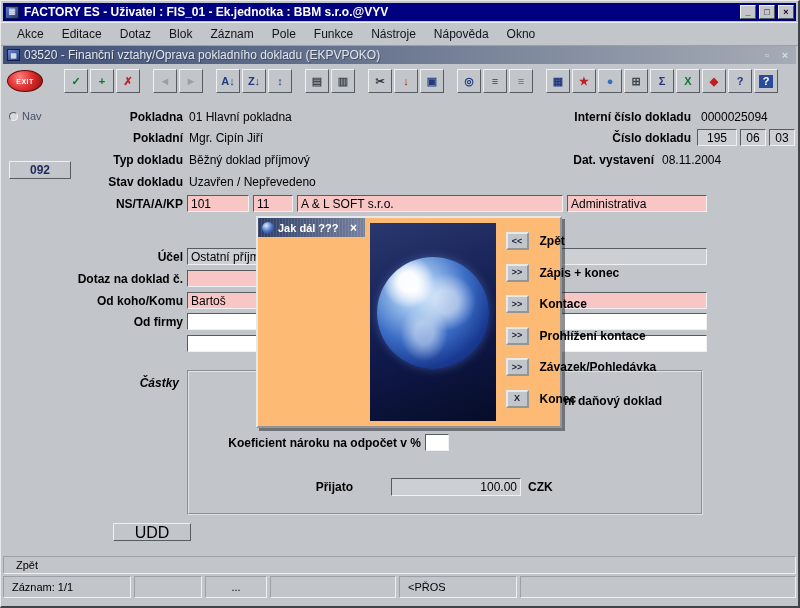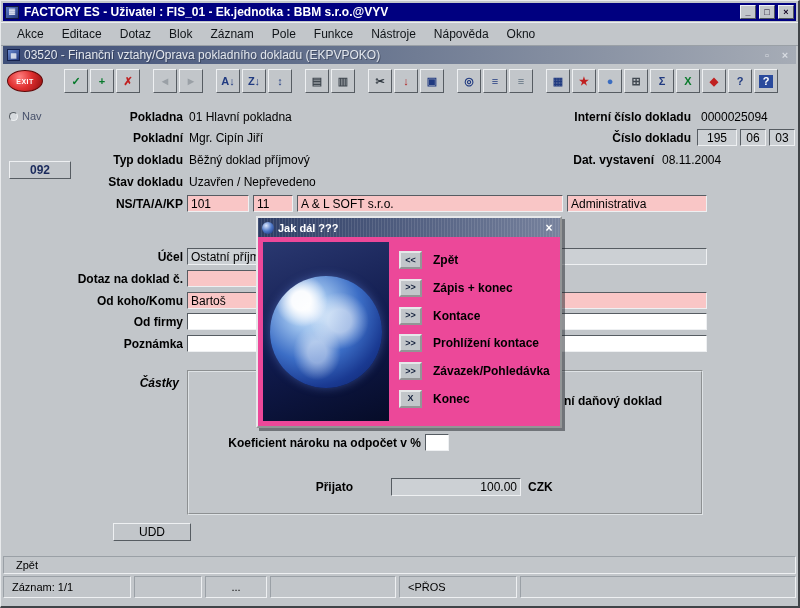--- a/index.html
+++ b/index.html
@@ -45,24 +45,24 @@
   .field { position: absolute; height: 17px; border: 1px solid; border-color: #565c62 #eef0f2 #eef0f2 #565c62; padding: 1px 3px; font-size: 12px; white-space: nowrap; overflow: hidden; }
   .pink { background: #f9c6c6; }
   .white { background: #ffffff; }
   .gray  { background: #ccd0d4; }
   .num-right { text-align: right; }
   .center { text-align: center; }
   .groupbox { position: absolute; border: 2px groove #dfe3e6; }
   .nav-radio { position: absolute; display: flex; align-items: center; gap: 4px; font-size: 11px; color: #46506a; }
   .radio-circle { width: 9px; height: 9px; border-radius: 50%; border: 1px solid; border-color: #565c62 #eef0f2 #eef0f2 #565c62; background: #d6dade; }
   .page-box { position: absolute; width: 62px; height: 18px; background: #c2c6ca; border: 1px solid; border-color: #eef0f2 #565c62 #565c62 #eef0f2; display: flex; align-items: center; justify-content: center; font-weight: bold; font-size: 12px; color: #1a2a5c; }
-  .udd-btn { position: absolute; width: 78px; height: 18px; background: #c2c6ca; border: 1px solid; border-color: #eef0f2 #565c62 #565c62 #eef0f2; font-size: 12px; font-family: inherit; padding: 0; }
-
-  
-  .dialog { position: absolute; left: 255px; top: 118px; width: 306px; height: 212px; background: #ec4899; border: 2px outset #e6e8ea; box-shadow: 3px 3px 0 rgba(30,34,40,.5); z-index: 10; display: flex; flex-direction: column; }
+  .udd-btn { position: absolute; width: 78px; height: 18px; background: #c2c6ca; border: 1px solid; border-color: #eef0f2 #565c62 #565c62 #eef0f2; font-size: 16px; font-family: inherit; padding: 0; }
+
+  
+  .dialog { position: absolute; left: 255px; top: 118px; width: 306px; height: 212px; background: #fdba74; border: 2px outset #e6e8ea; box-shadow: 3px 3px 0 rgba(30,34,40,.5); z-index: 10; display: flex; flex-direction: row; }
   .dialog-titlebar { height: 19px; background: repeating-linear-gradient(90deg,rgba(255,255,255,.10) 0 1px,rgba(255,255,255,0) 1px 3px), linear-gradient(90deg,#2c3c64,#77829d); display: flex; align-items: center; gap: 4px; padding: 0 4px; flex: 0 0 auto; }
   .globe-icon-sm { width: 12px; height: 12px; border-radius: 50%; background: radial-gradient(circle at 35% 30%,#dce8ff,#4a74c4 50%,#14286c); }
   .dialog-title { color: #fff; font-size: 11px; font-weight: bold; white-space: nowrap; }
   .dialog-close { color: #fff; font-weight: bold; font-size: 12px; width: 14px; text-align: center; }
   .dialog-body { flex: 1; display: flex; gap: 10px; padding: 5px; }
   .globe-panel { width: 126px; flex: 0 0 auto; position: relative; background: linear-gradient(160deg,#2a3870 0%,#101a4c 55%,#060c28 100%); }
   .globe { position: absolute; left: 7px; top: 34px; width: 112px; height: 112px; border-radius: 50%;
     background:
       radial-gradient(circle at 28% 22%, rgba(255,255,255,.95) 0 8%, rgba(255,255,255,0) 22%),
       radial-gradient(ellipse at 62% 40%, rgba(255,255,255,.5) 0 12%, rgba(255,255,255,0) 30%),
@@ -272,21 +272,20 @@
 
     <div class="lbl" style="left:40px;top:174px;width:142px;">Dotaz na doklad č.</div>
     <div class="field pink" style="left:186px;top:172px;width:160px;"></div>
 
     <div class="lbl" style="left:40px;top:196px;width:142px;">Od koho/Komu</div>
     <div class="field pink" style="left:186px;top:194px;width:520px;">Bartoš</div>
 
     <div class="lbl" style="left:40px;top:217px;width:142px;">Od firmy</div>
     <div class="field white" style="left:186px;top:215px;width:520px;"></div>
 
-    <div class="lbl" style="left:40px;top:239px;width:142px;">Poznámka</div>
     <div class="field white" style="left:186px;top:237px;width:520px;"></div>
 
     <div class="lbl" style="left:36px;top:278px;width:142px;font-style:italic;">Částky</div>
     <div class="groupbox" style="left:186px;top:272px;width:516px;height:145px;"></div>
     <div class="lbl" style="left:150px;top:338px;width:270px;">Koeficient nároku na odpočet v %</div>
 
     <div class="lbl" style="left:563px;top:296px;width:140px;text-align:left;">ní daňový doklad</div>
     <div class="field white" style="left:424px;top:336px;width:24px;"></div>
 
     <div class="lbl" style="left:252px;top:382px;width:100px;">Přijato</div>

